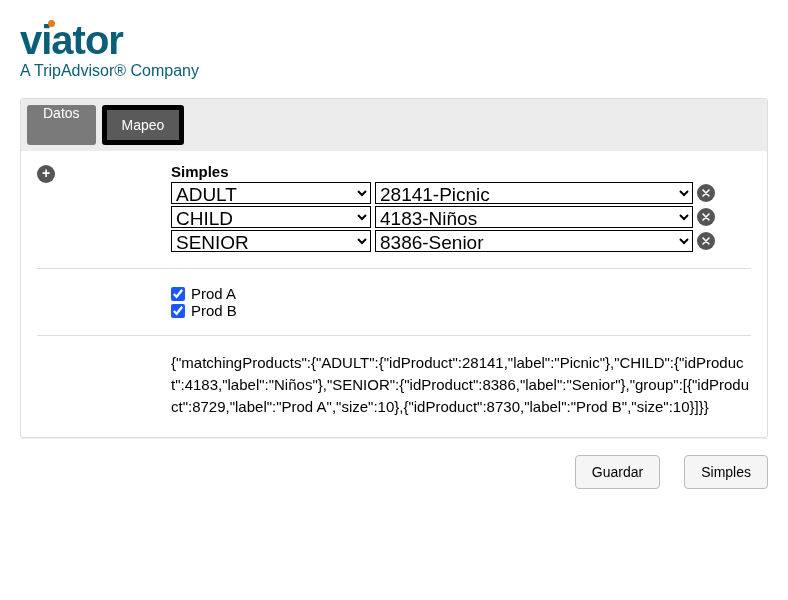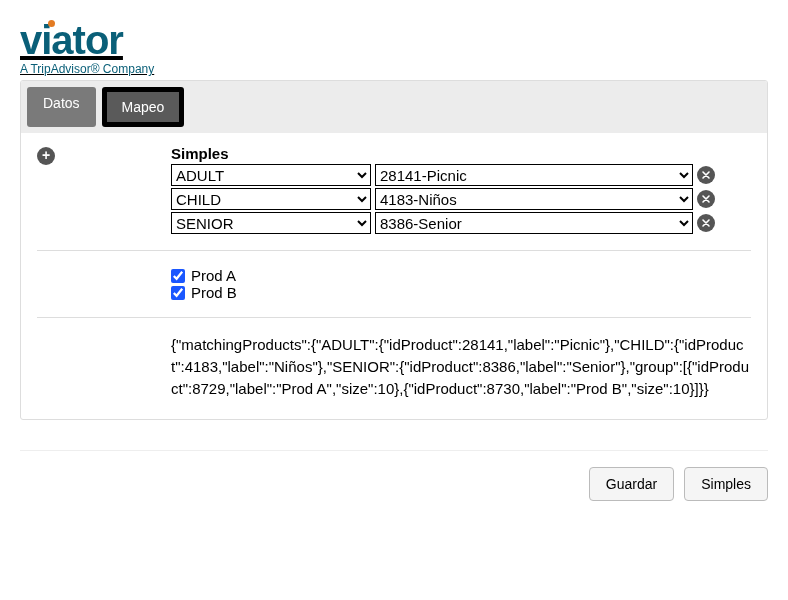--- a/index.html
+++ b/index.html
@@ -6,58 +6,57 @@
   body {
     margin: 0;
     font-family: -apple-system, BlinkMacSystemFont, "Segoe UI", Arial, sans-serif;
     font-size: 15px;
     color: #000;
     background: #fff;
     padding: 20px;
     width: 788px;
   }
   .logo {
-    margin-bottom: 4px;
-    text-decoration: underline;
+    margin-bottom: 18px;
   }
   .logo .wordmark {
     font-size: 40px;
     font-weight: bold;
     color: #0a5f78;
     letter-spacing: -1px;
     line-height: 1;
     position: relative;
   }
   .logo .dot {
     position: absolute;
     width: 7px;
     height: 7px;
     background: #e37b22;
     border-radius: 50%;
     top: 0px;
     left: 28px;
   }
   .logo .tagline {
-    font-size: 12px;
+    font-size: 16px;
     color: #0a5f78;
     margin-top: 2px;
   }
   .panel {
     border: 1px solid #ddd;
     border-radius: 3px;
     overflow: hidden;
   }
   .tabbar {
     background: #ececec;
     display: flex;
     gap: 6px;
     padding: 6px 6px;
   }
   .tab {
-    padding: 8px 16px;
+    padding: 0 16px;
     border-radius: 3px;
     font-size: 14px;
     cursor: pointer;
   }
   .tab.inactive {
     background: #7a7a7a;
     color: #fff;
   }
   .tab.active {
     background: #5a5a5a;
@@ -92,21 +91,21 @@
     font-size: 15px;
     margin-bottom: 2px;
   }
   .row {
     display: flex;
     align-items: center;
     gap: 4px;
     margin-bottom: 2px;
   }
   select {
-    font-size: 15px;
+    font-size: 19px;
     height: 22px;
     border: 1px solid #000;
     background: #fff;
   }
   .sel-left { width: 200px; }
   .sel-right { width: 318px; }
   .remove-btn {
     width: 18px;
     height: 18px;
     background: #555;
@@ -138,24 +137,24 @@
   }
   .json-dump {
     font-size: 15px;
     line-height: 1.45;
     word-break: break-all;
     max-width: 600px;
   }
   .footer {
     border-top: 1px solid #eee;
     padding-top: 16px;
-    margin-top: 30px;
+    margin-top: 0;
     display: flex;
     justify-content: flex-end;
-    gap: 10px;
+    gap: 24px;
   }
   .btn {
     padding: 8px 16px;
     border: 1px solid #bbb;
     border-radius: 4px;
     background: #f5f5f5;
     font-size: 14px;
     cursor: pointer;
   }
 </style>

